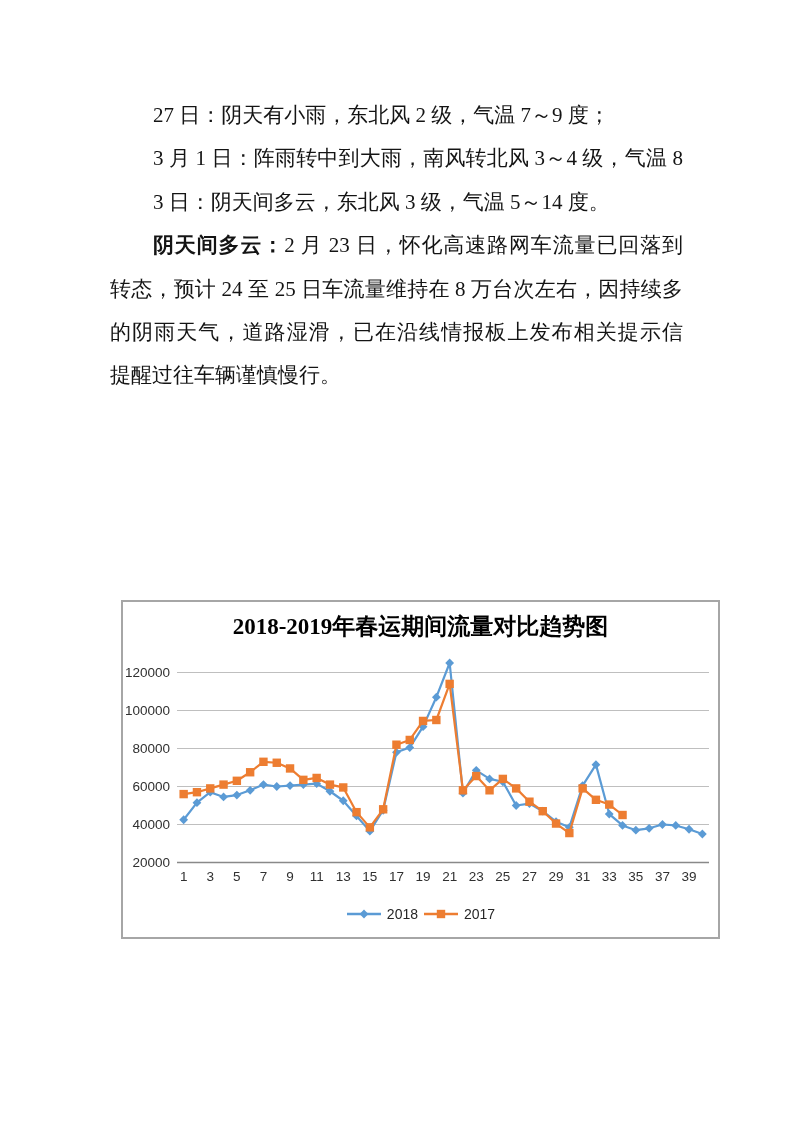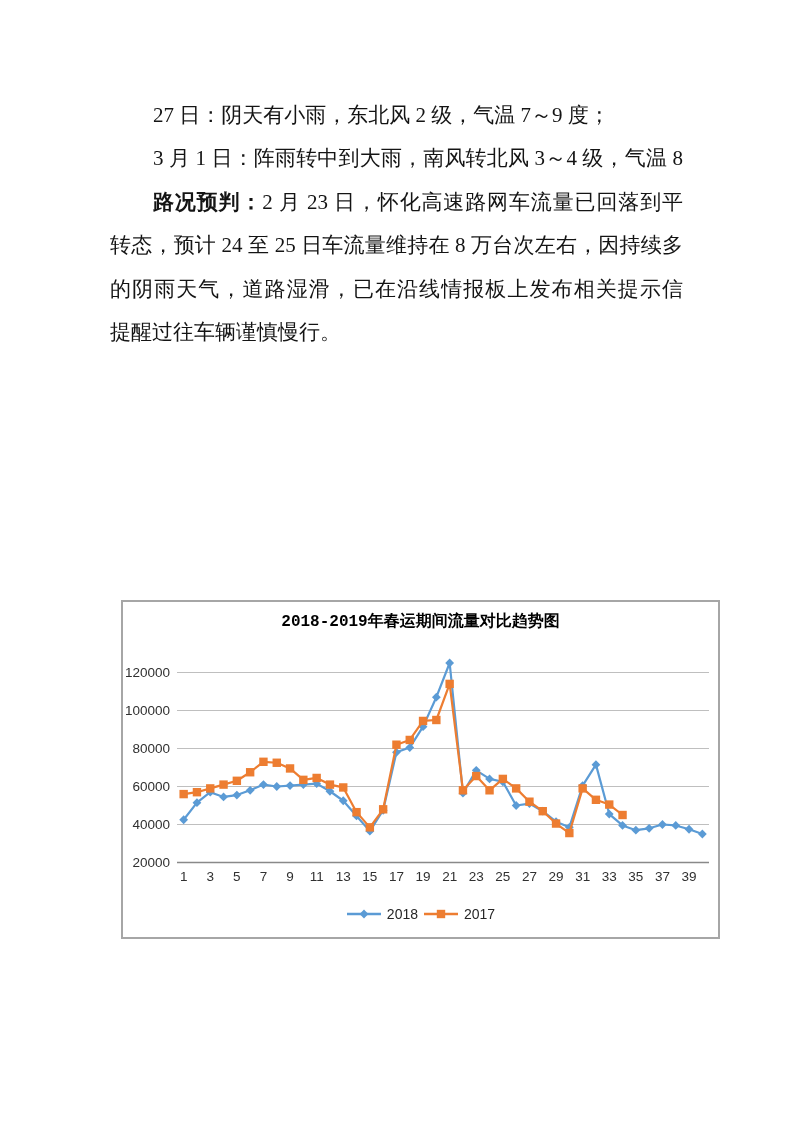--- a/index.html
+++ b/index.html
@@ -8,37 +8,38 @@
   .doc{position:absolute;left:110px;top:94px;width:573px;font-size:21px;}
   .dline{height:43.4px;line-height:43.4px;overflow:hidden;white-space:nowrap;}
   .dline.justify{white-space:normal;text-align:justify;text-align-last:justify;}
   .dline.indent{text-indent:43px;}
   .bold{font-weight:700;}
   .caption{position:absolute;left:110px;top:551px;width:573px;height:34px;line-height:34px;
            text-align:center;font-size:21px;font-weight:700;}
   .chart-box{position:absolute;left:121px;top:600px;width:595px;height:335px;
              border:2px solid #a6a6a6;background:#fff;}
   .chart-title{position:absolute;left:0;top:9px;width:100%;text-align:center;
-               font-size:16px;font-weight:700;color:#000;font-family:Liberation Mono, monospace;}
+               font-size:23px;font-weight:700;color:#000;}
   #plot{position:absolute;left:0;top:0;}
   .legend{position:absolute;left:0;top:304px;width:100%;display:flex;justify-content:center;
           align-items:center;gap:5px;font-family:"Liberation Sans","DejaVu Sans",sans-serif;
           font-size:14px;color:#262626;}
   .li{display:inline-flex;align-items:center;gap:5px;}
   .tick{font-family:"Liberation Sans","DejaVu Sans",sans-serif;font-size:13.5px;fill:#303030;}
 </style>
 </head>
 <body>
 
 <div class="page">
 
   <div class="doc">
     <div class="dline indent"><span>27 日：阴天有小雨，东北风 2 级，气温 7～9 度；</span></div>
     <div class="dline indent justify"><span>3 月 1 日：阵雨转中到大雨，南风转北风 3～4 级，气温 8～</span></div>
-    <div class="dline indent justify"><span class="bold">路况预判：</span><span>2 月 23 日，怀化高速路网车流量已回落到平稳</span></div>
+    <div class="dline indent"><span>3 日：阴天间多云，东北风 3 级，气温 5～14 度。</span></div>
+    <div class="dline indent justify"><span class="bold">阴天间多云：</span><span>2 月 23 日，怀化高速路网车流量已回落到平稳</span></div>
     <div class="dline justify"><span>转态，预计 24 至 25 日车流量维持在 8 万台次左右，因持续多天</span></div>
     <div class="dline justify"><span>的阴雨天气，道路湿滑，已在沿线情报板上发布相关提示信息，</span></div>
     <div class="dline"><span>提醒过往车辆谨慎慢行。</span></div>
   </div>
 
 
   <div class="chart-box">
     <svg id="plot" width="595" height="335">
         <g>
           <line x1="54" y1="260.5" x2="586" y2="260.5" stroke="#898989" stroke-width="1.4"></line>

